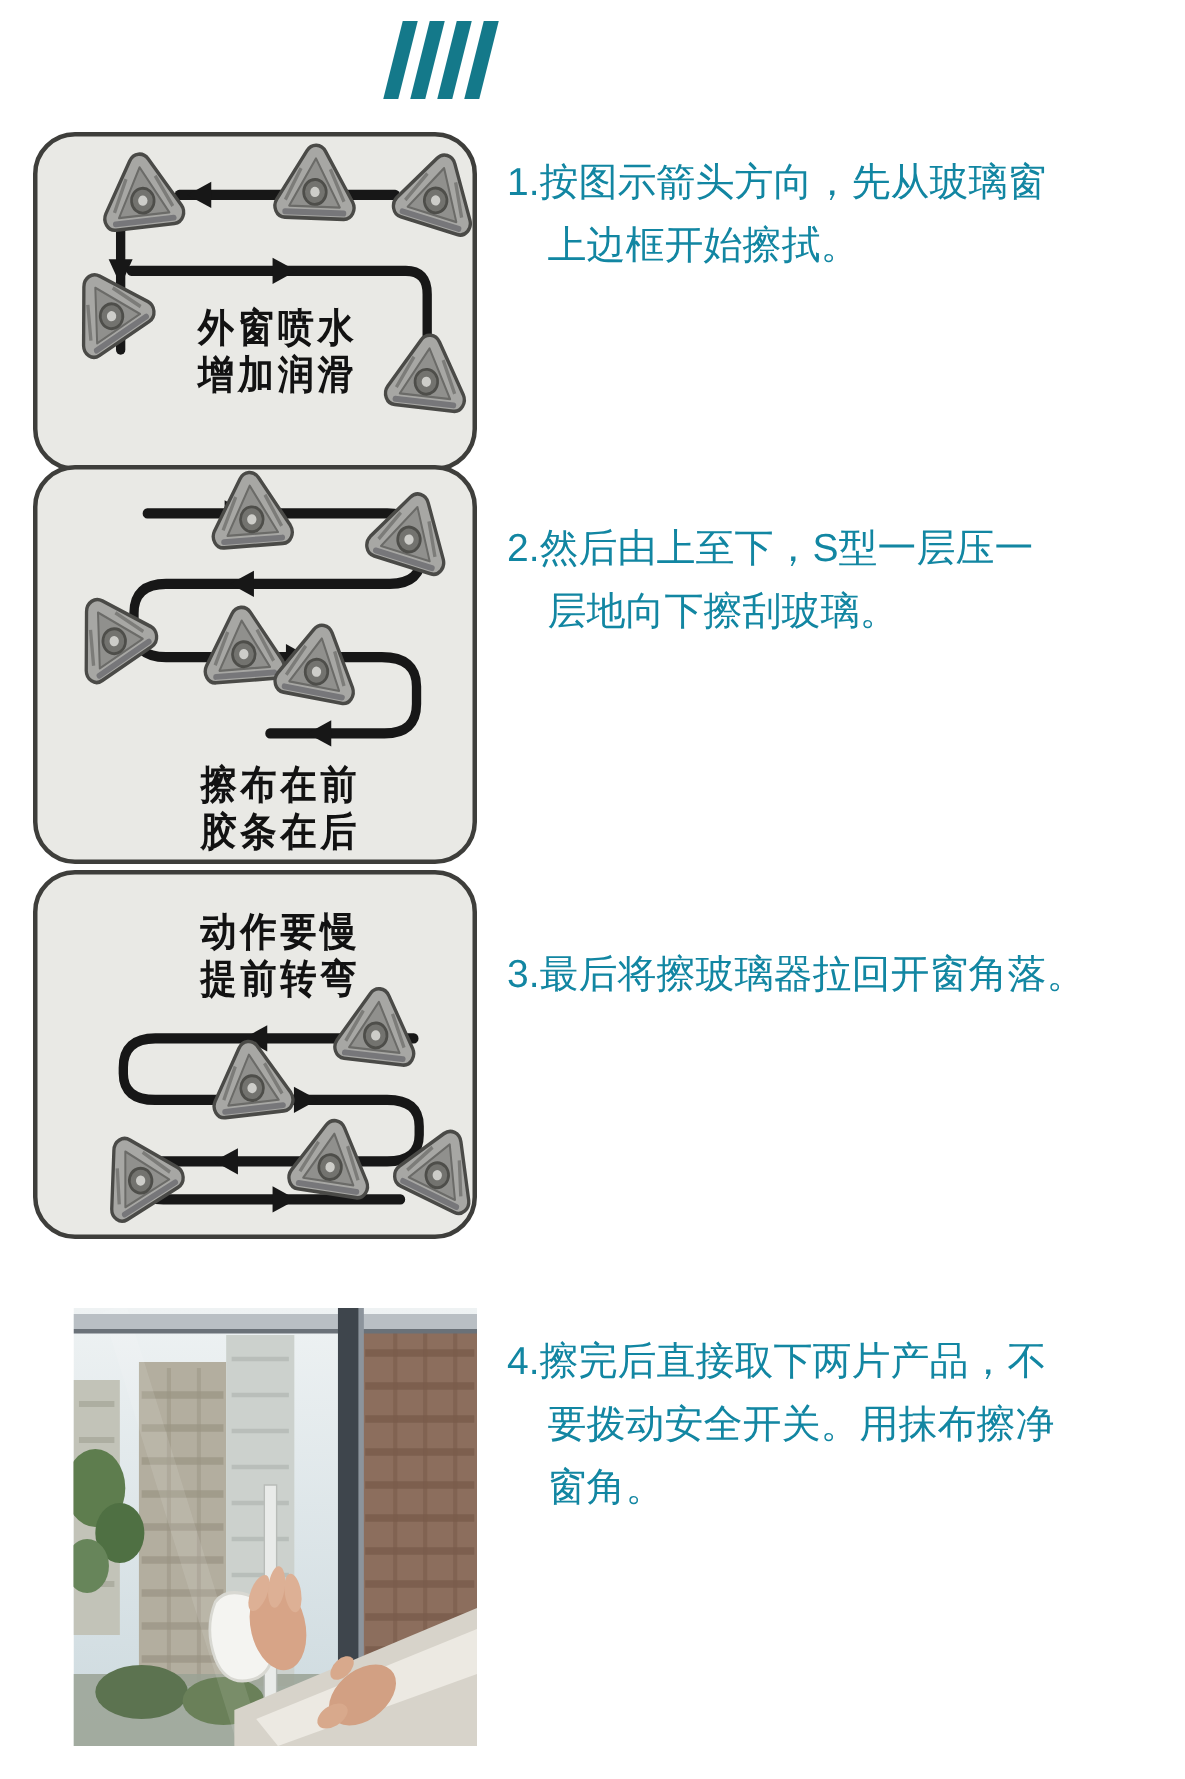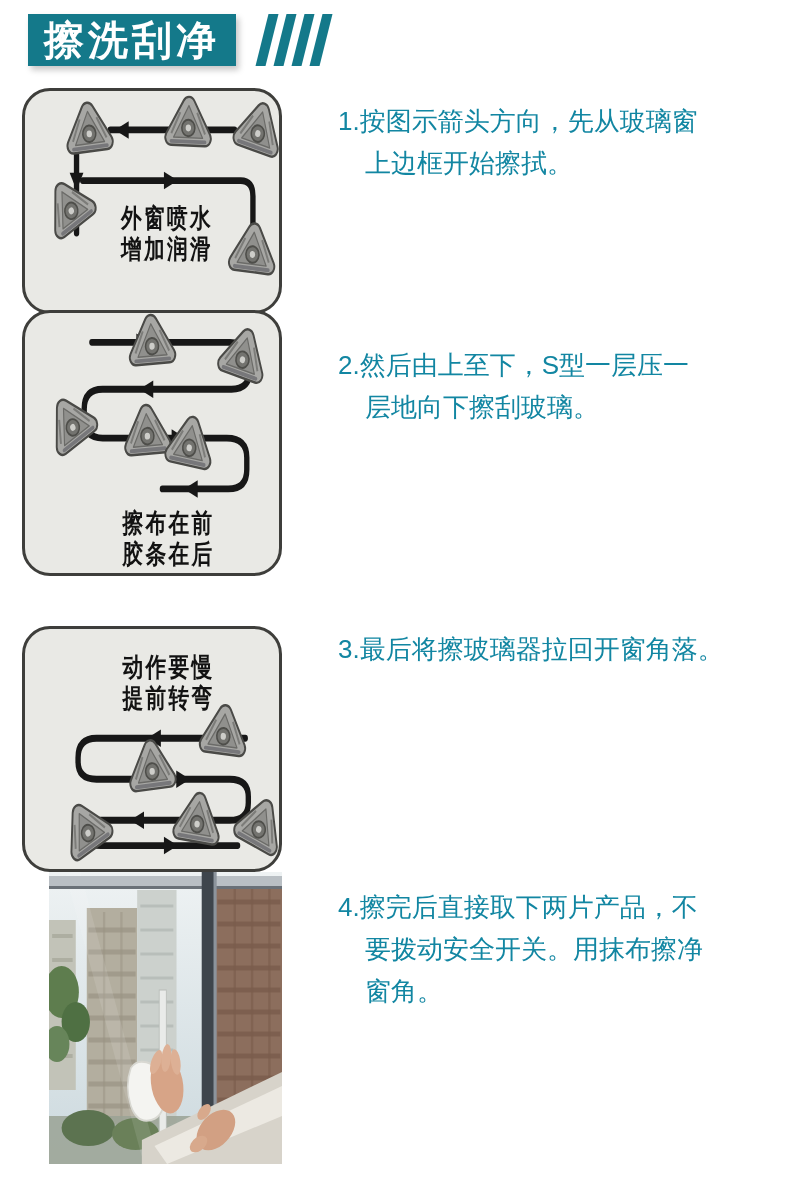--- a/index.html
+++ b/index.html
@@ -13,25 +13,25 @@
   .stripes{position:absolute;left:262px;top:14px;height:52px;display:flex;gap:8px;}
   .stripes i{display:block;width:10px;height:52px;background:#14798a;transform:skewX(-14deg);}
 
   
   .step-text{position:absolute;left:338px;width:438px;margin:0;color:#1286a2;
              font-size:26px;line-height:42px;white-space:pre-line;
              padding-left:27px;text-indent:-27px;font-weight:500;}
   #t1{top:100px} #t2{top:344px} #t3{top:628px} #t4{top:886px}
 
   
-  .illus{position:absolute;left:22px;width:260px;margin:0;box-sizing:border-box;
+  .illus{position:absolute;left:22px;width:296px;margin:0;box-sizing:border-box;
          background:#e9e9e5;border:3px solid #3e3e3b;border-radius:28px;overflow:hidden;padding-left:27px;}
   #f1{top:88px;height:226px}
   #f2{top:310px;height:266px}
-  #f3{top:626px;height:246px}
+  #f3{top:580px;height:246px}
   #f4{top:872px;height:292px;background:none;border:none;border-radius:0;}
   .illus svg{display:block;width:100%;height:100%;}
 
   .cap{font-family:"Liberation Sans","DejaVu Sans",sans-serif;font-size:27px;font-weight:700;
        letter-spacing:3px;fill:#121212;}
   .arrow{stroke:#171717;stroke-width:7;fill:none;stroke-linecap:round;stroke-linejoin:round;}
   .head{fill:#171717;stroke:none;}
 </style>
 </head>
 <body>
@@ -48,23 +48,20 @@
     </g>
     <linearGradient id="sky" x1="0" y1="0" x2="0" y2="1">
       <stop offset="0" stop-color="#eef2f3"></stop>
         <stop offset="1" stop-color="#ccd9de"></stop>
     </linearGradient>
   </defs>
 </svg>
 
 <div class="page">
 
-  <div class="badge">
-    <span>擦洗刮净</span>
-  </div>
   <div class="stripes">
     <i></i>
       <i></i>
       <i></i>
       <i></i>
   </div>
 
   <figure class="illus" id="f1">
     <svg viewBox="0 0 296 226" preserveAspectRatio="none">
       <g>

